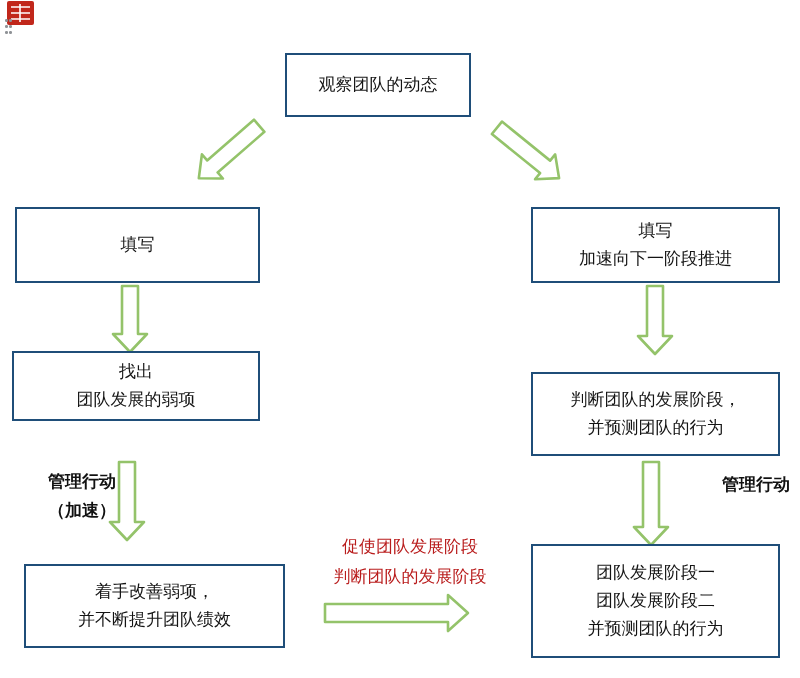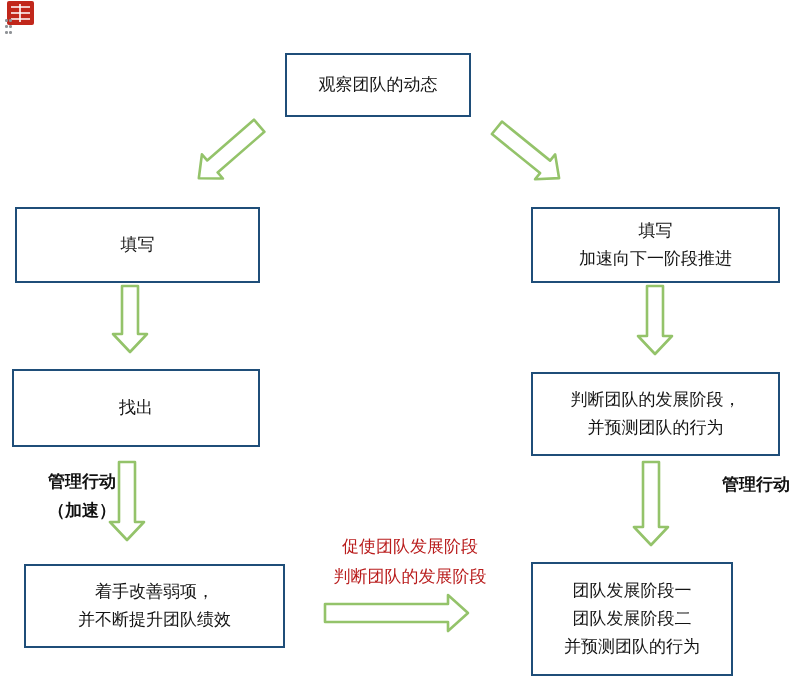--- a/index.html
+++ b/index.html
@@ -94,35 +94,36 @@
 
 <div class="box" style="left:15px;top:199px;width:245px;height:76px">
   <span>填写</span>
 </div>
 
 <div class="box" style="left:531px;top:199px;width:249px;height:76px">
   <span>填写</span>
   <span>加速向下一阶段推进</span>
 </div>
 
-<div class="box" style="left:12px;top:361px;width:248px;height:78px">
+<div class="box" style="left:12px;top:343px;width:248px;height:70px">
   <span>找出</span>
+  <span>团队发展的弱项</span>
 </div>
 
 <div class="box" style="left:531px;top:364px;width:249px;height:84px">
   <span>判断团队的发展阶段，</span>
   <span>并预测团队的行为</span>
 </div>
 
 <div class="box" style="left:24px;top:556px;width:261px;height:84px">
   <span>着手改善弱项，</span>
   <span>并不断提升团队绩效</span>
 </div>
 
-<div class="box" style="left:531px;top:554px;width:202px;height:114px">
+<div class="box" style="left:531px;top:536px;width:249px;height:114px">
   <span>团队发展阶段一</span>
   <span>团队发展阶段二</span>
   <span>并预测团队的行为</span>
 </div>
 
 <div class="action-label" style="left:4px;top:468px;width:100px">
   <div>管理行动</div>
   <div>（加速）</div>
 </div>
 

